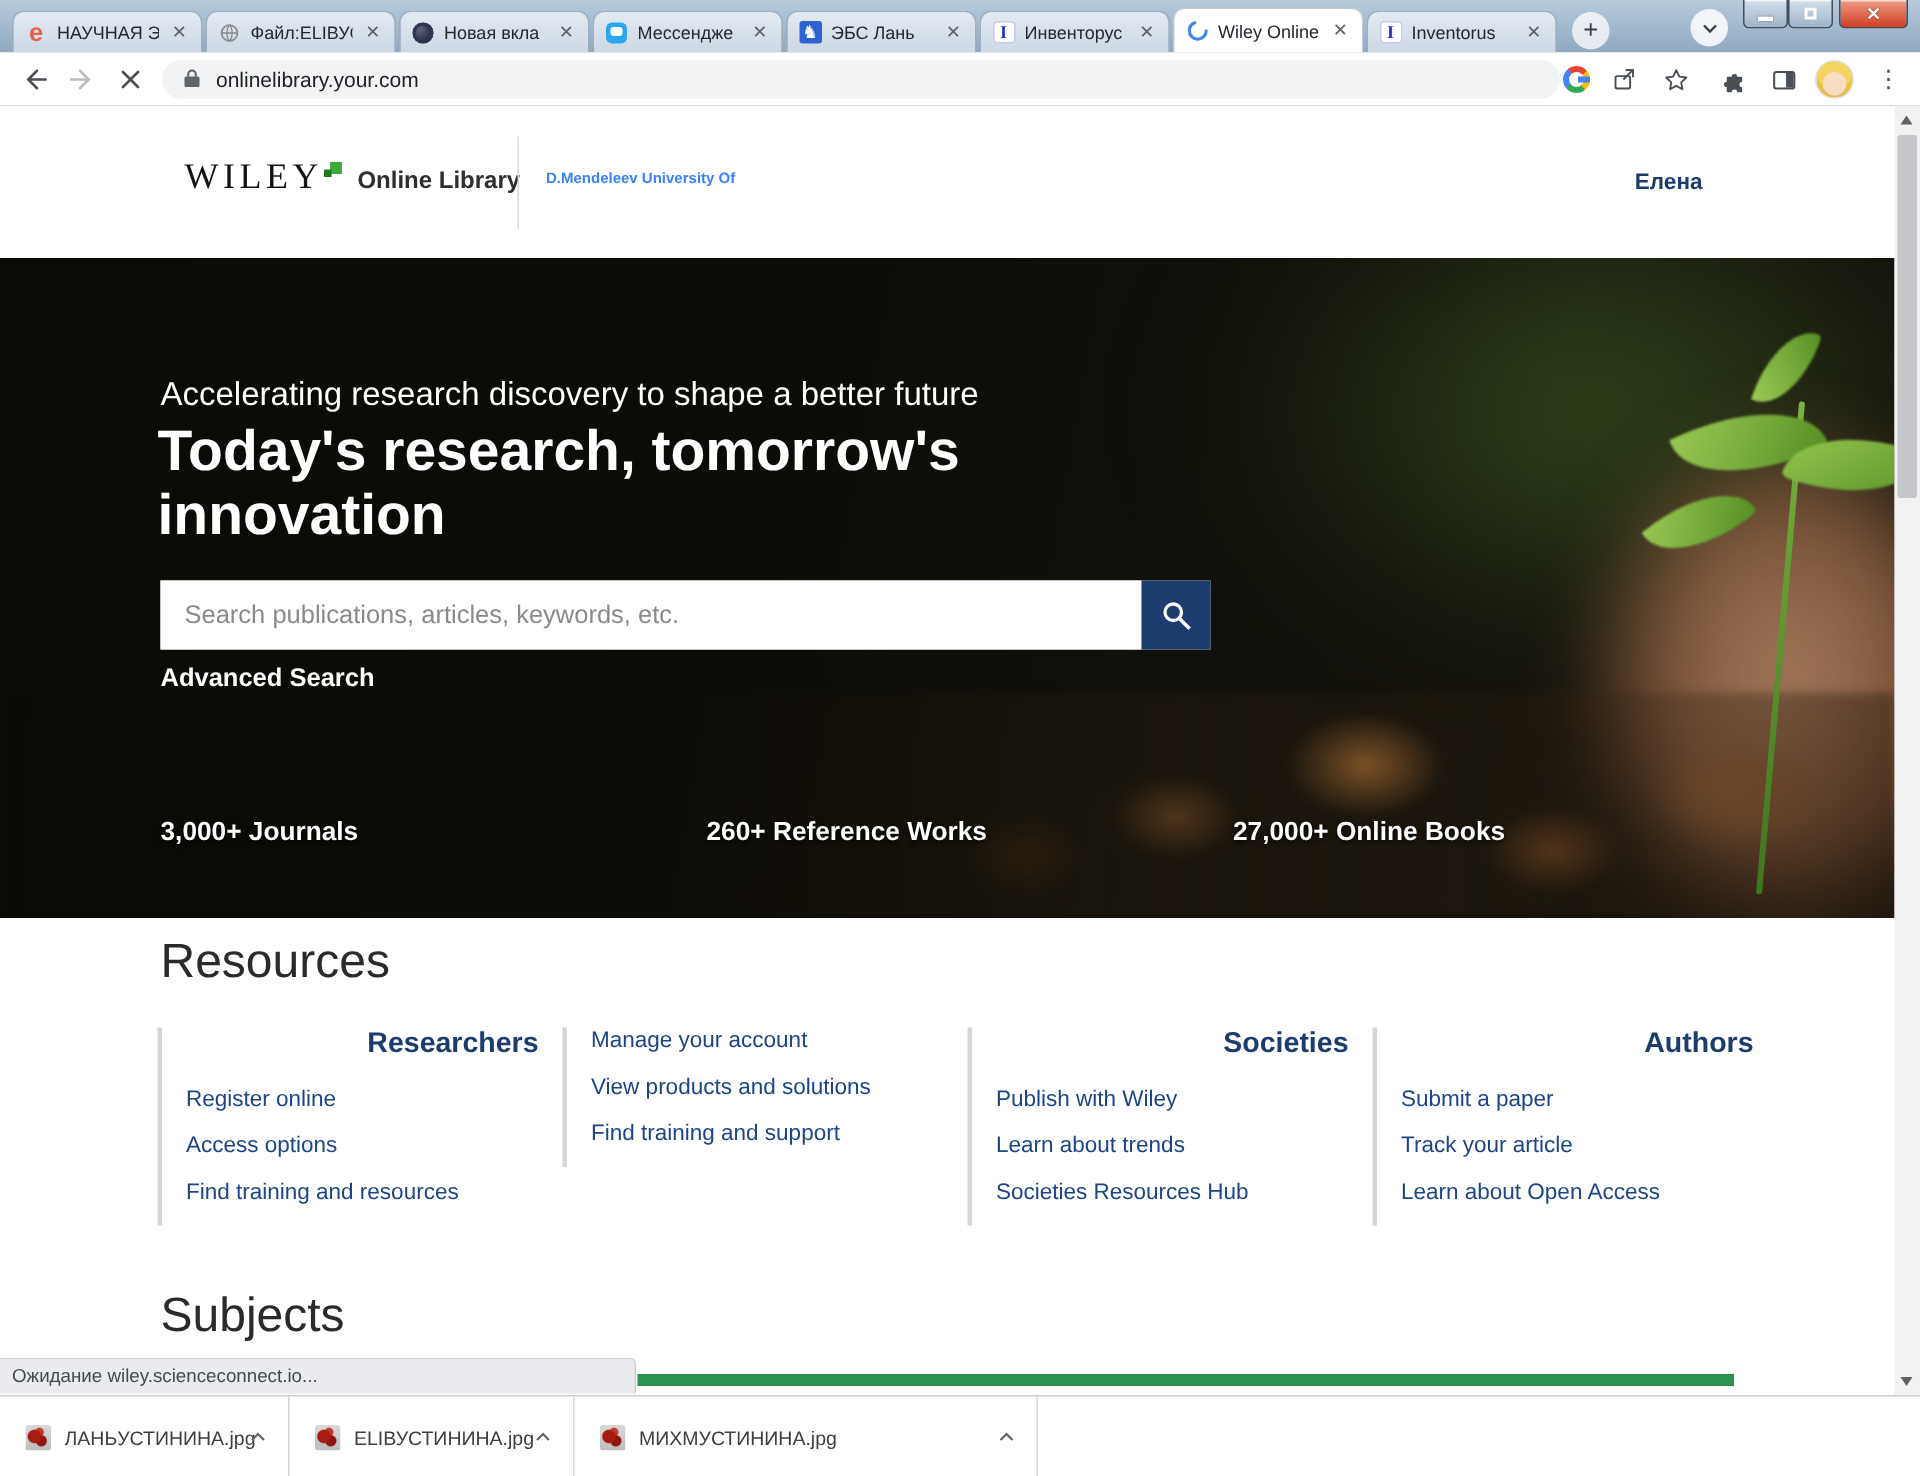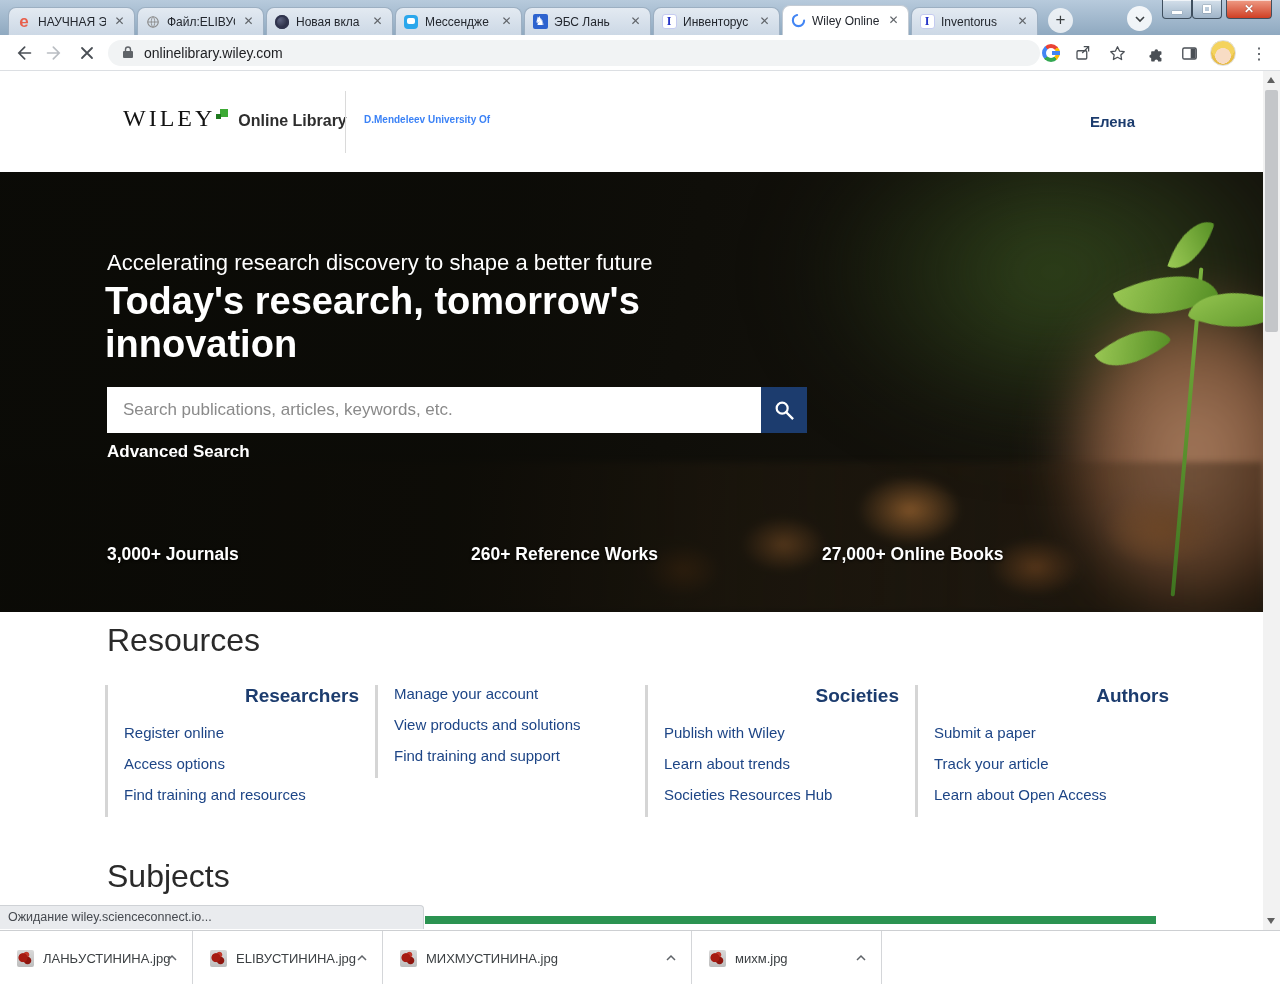--- a/index.html
+++ b/index.html
@@ -263,21 +263,21 @@
       </svg>
   </div>
 
   <div class="addressbar">
     <span>
       <svg width="12" height="14" viewBox="0 0 12 14">
           <rect x="1" y="6" width="10" height="7" rx="1" fill="#5f6368"></rect>
           <path d="M3.5 6V4.5a2.5 2.5 0 015 0V6" fill="none" stroke="#5f6368" stroke-width="1.4"></path>
         </svg>
     </span>
-    <span>onlinelibrary.wiley.com</span>
+    <span>onlinelibrary.your.com</span>
   </div>
 
   <div class="tb-ic" style="left:1038px">
       <span class="g-icon"></span>
     </div>
   <div class="tb-ic" style="left:1070px">
     <svg width="18" height="18" viewBox="0 0 24 24">
         <rect x="4" y="9" width="13" height="11" rx="1.5" fill="none" stroke="#4a4f55" stroke-width="1.7"></rect>
         <path d="M13 3.5l6.5 0 0 6.5M19.5 3.5L11 12" fill="none" stroke="#4a4f55" stroke-width="1.7"></path>
       </svg>
@@ -406,23 +406,14 @@
   </div>
   <div class="dl-item" style="left:383px;width:309px">
     <span class="dl-icon"></span>
     <span class="dl-name">МИХМУСТИНИНА.jpg</span>
     <span class="dl-chevron">
       <svg width="12" height="12" viewBox="0 0 12 12">
           <path d="M2 8l4-4 4 4" fill="none" stroke="#5f6368" stroke-width="1.5"></path>
         </svg>
     </span>
   </div>
-  <div class="dl-item" style="left:692px;width:190px">
-    <span class="dl-icon"></span>
-    <span class="dl-name">михм.jpg</span>
-    <span class="dl-chevron">
-      <svg width="12" height="12" viewBox="0 0 12 12">
-          <path d="M2 8l4-4 4 4" fill="none" stroke="#5f6368" stroke-width="1.5"></path>
-        </svg>
-    </span>
-  </div>
 
 </div>
 
 </body></html>

